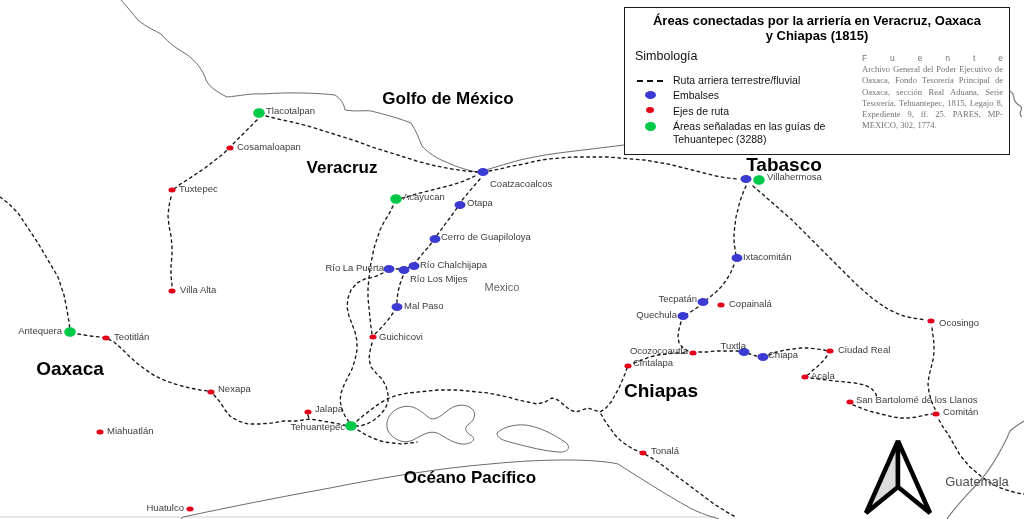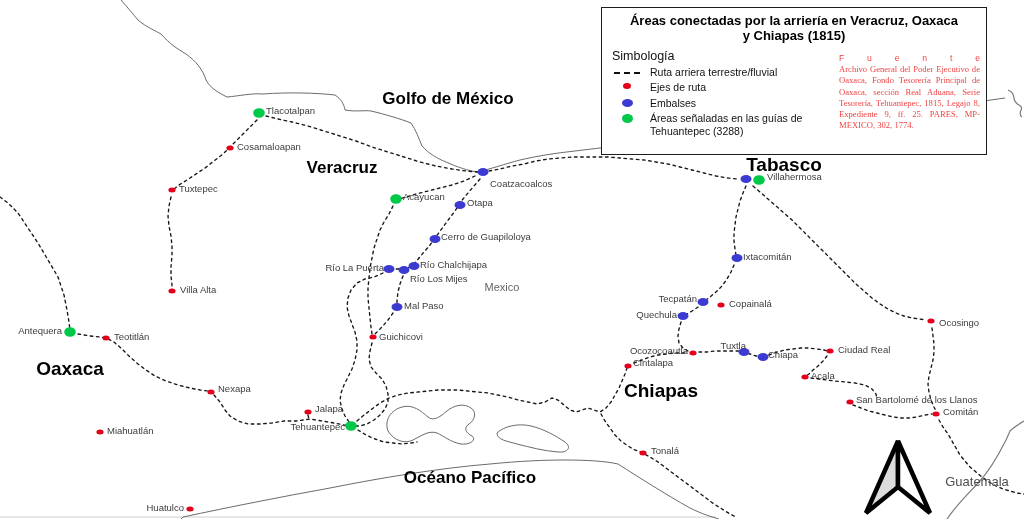--- a/index.html
+++ b/index.html
@@ -6,34 +6,34 @@
   #stage{position:relative;width:1024px;height:519px;background:#ffffff;overflow:hidden;
          font-family:"Liberation Sans",sans-serif;}
   #map-svg{position:absolute;left:0;top:0;width:1024px;height:519px;}
   .coast{fill:none;stroke:#6b6b6b;stroke-width:1;}
   .lagoon{fill:#ffffff;stroke:#6b6b6b;stroke-width:1;}
   .border-line{fill:none;stroke:#7a7a7a;stroke-width:1.2;}
   .frame-line{fill:none;stroke:#cfcfcf;stroke-width:1;}
   .route{fill:none;stroke:#161616;stroke-width:1.35;stroke-dasharray:2.6 3.6;stroke-linecap:round;}
   .plabel{font-size:9.5px;fill:#3c3c3c;}
   
-  .legend{position:absolute;left:601px;top:7px;width:386px;height:148px;background:#fff;
+  .legend{position:absolute;left:624px;top:7px;width:386px;height:148px;background:#fff;
           border:1.6px solid #1c1c1c;box-sizing:border-box;z-index:3;}
   .legend-title{font-weight:bold;font-size:13px;color:#000;text-align:center;
                 padding:5px 26px 0 26px;line-height:1.18;}
-  .legend-subtitle{font-size:12.5px;color:#111;margin:5px 0 3px 10px;}
+  .legend-subtitle{font-size:12.5px;color:#111;margin:5px 0 11px 10px;}
   .legend-items{margin-left:10px;}
   .legend-item{display:flex;align-items:flex-start;margin-bottom:3px;}
   .sw{width:30px;display:flex;justify-content:center;flex:0 0 30px;margin-top:2px;}
   .sw-dash{width:26px;height:0;border-top:2.4px dashed #111;margin-top:4px;}
   .sw-red{width:8px;height:6px;border-radius:50%;background:var(--red);}
   .sw-blue{width:11px;height:8px;border-radius:50%;background:var(--blue);}
   .sw-green{width:11px;height:9px;border-radius:50%;background:var(--green);}
   .legend-item-label{font-size:10.5px;color:#111;line-height:1.2;max-width:185px;padding-left:8px;}
-  .legend-source{position:absolute;right:6px;top:45px;width:141px;color:#ef4444;}
+  .legend-source{position:absolute;right:6px;top:45px;width:141px;color:#737373;}
   .fuente-word{font-size:8.6px;text-align:justify;text-align-last:justify;line-height:1.3;}
   .fuente-text{font-size:8.6px;line-height:1.3;text-align:justify;font-family:Liberation Serif, serif;}
 </style>
 </head>
 <body>
 
 <div id="stage">
   <svg id="map-svg" viewBox="0 0 1024 519" xmlns="http://www.w3.org/2000/svg">
       <path d="M0,517 L716,517" class="frame-line"></path>
       <path d="M121,0 C128,8 133,14 138,20 C146,27 156,31 161,34 C170,44 176,48 186,54 C196,61 203,70 206,80 C210,88 219,93 227,97 C239,96 252,93 263,94 C288,92 318,93 335,95 C341,99 344,104 345,110 C356,112 365,110 371,111 C384,114 401,119 411,123 C416,130 419,139 422,146 C428,153 438,159 446,162 C457,167 469,171 478,172 C490,169 505,164 520,160 C537,156 556,153 575,151 C600,148 640,143 680,138 C740,130 800,124 860,117 C920,110 970,103 1005,98" class="coast"></path>
@@ -162,29 +162,29 @@
     <div class="legend-subtitle">Simbología</div>
     <div class="legend-items">
       <div class="legend-item">
         <span class="sw">
             <span class="sw-dash"></span>
           </span>
         <span class="legend-item-label">Ruta arriera terrestre/fluvial</span>
       </div>
       <div class="legend-item">
         <span class="sw">
+            <span class="sw-blue"></span>
+          </span>
+        <span class="legend-item-label">Embalses</span>
+      </div>
+      <div class="legend-item">
+        <span class="sw">
             <span class="sw-red"></span>
           </span>
         <span class="legend-item-label">Ejes de ruta</span>
-      </div>
-      <div class="legend-item">
-        <span class="sw">
-            <span class="sw-blue"></span>
-          </span>
-        <span class="legend-item-label">Embalses</span>
       </div>
       <div class="legend-item">
         <span class="sw">
             <span class="sw-green"></span>
           </span>
         <span class="legend-item-label">Áreas señaladas en las guías de Tehuantepec (3288)</span>
       </div>
     </div>
     <div class="legend-source">
       <div class="fuente-word">F u e n t e</div>

